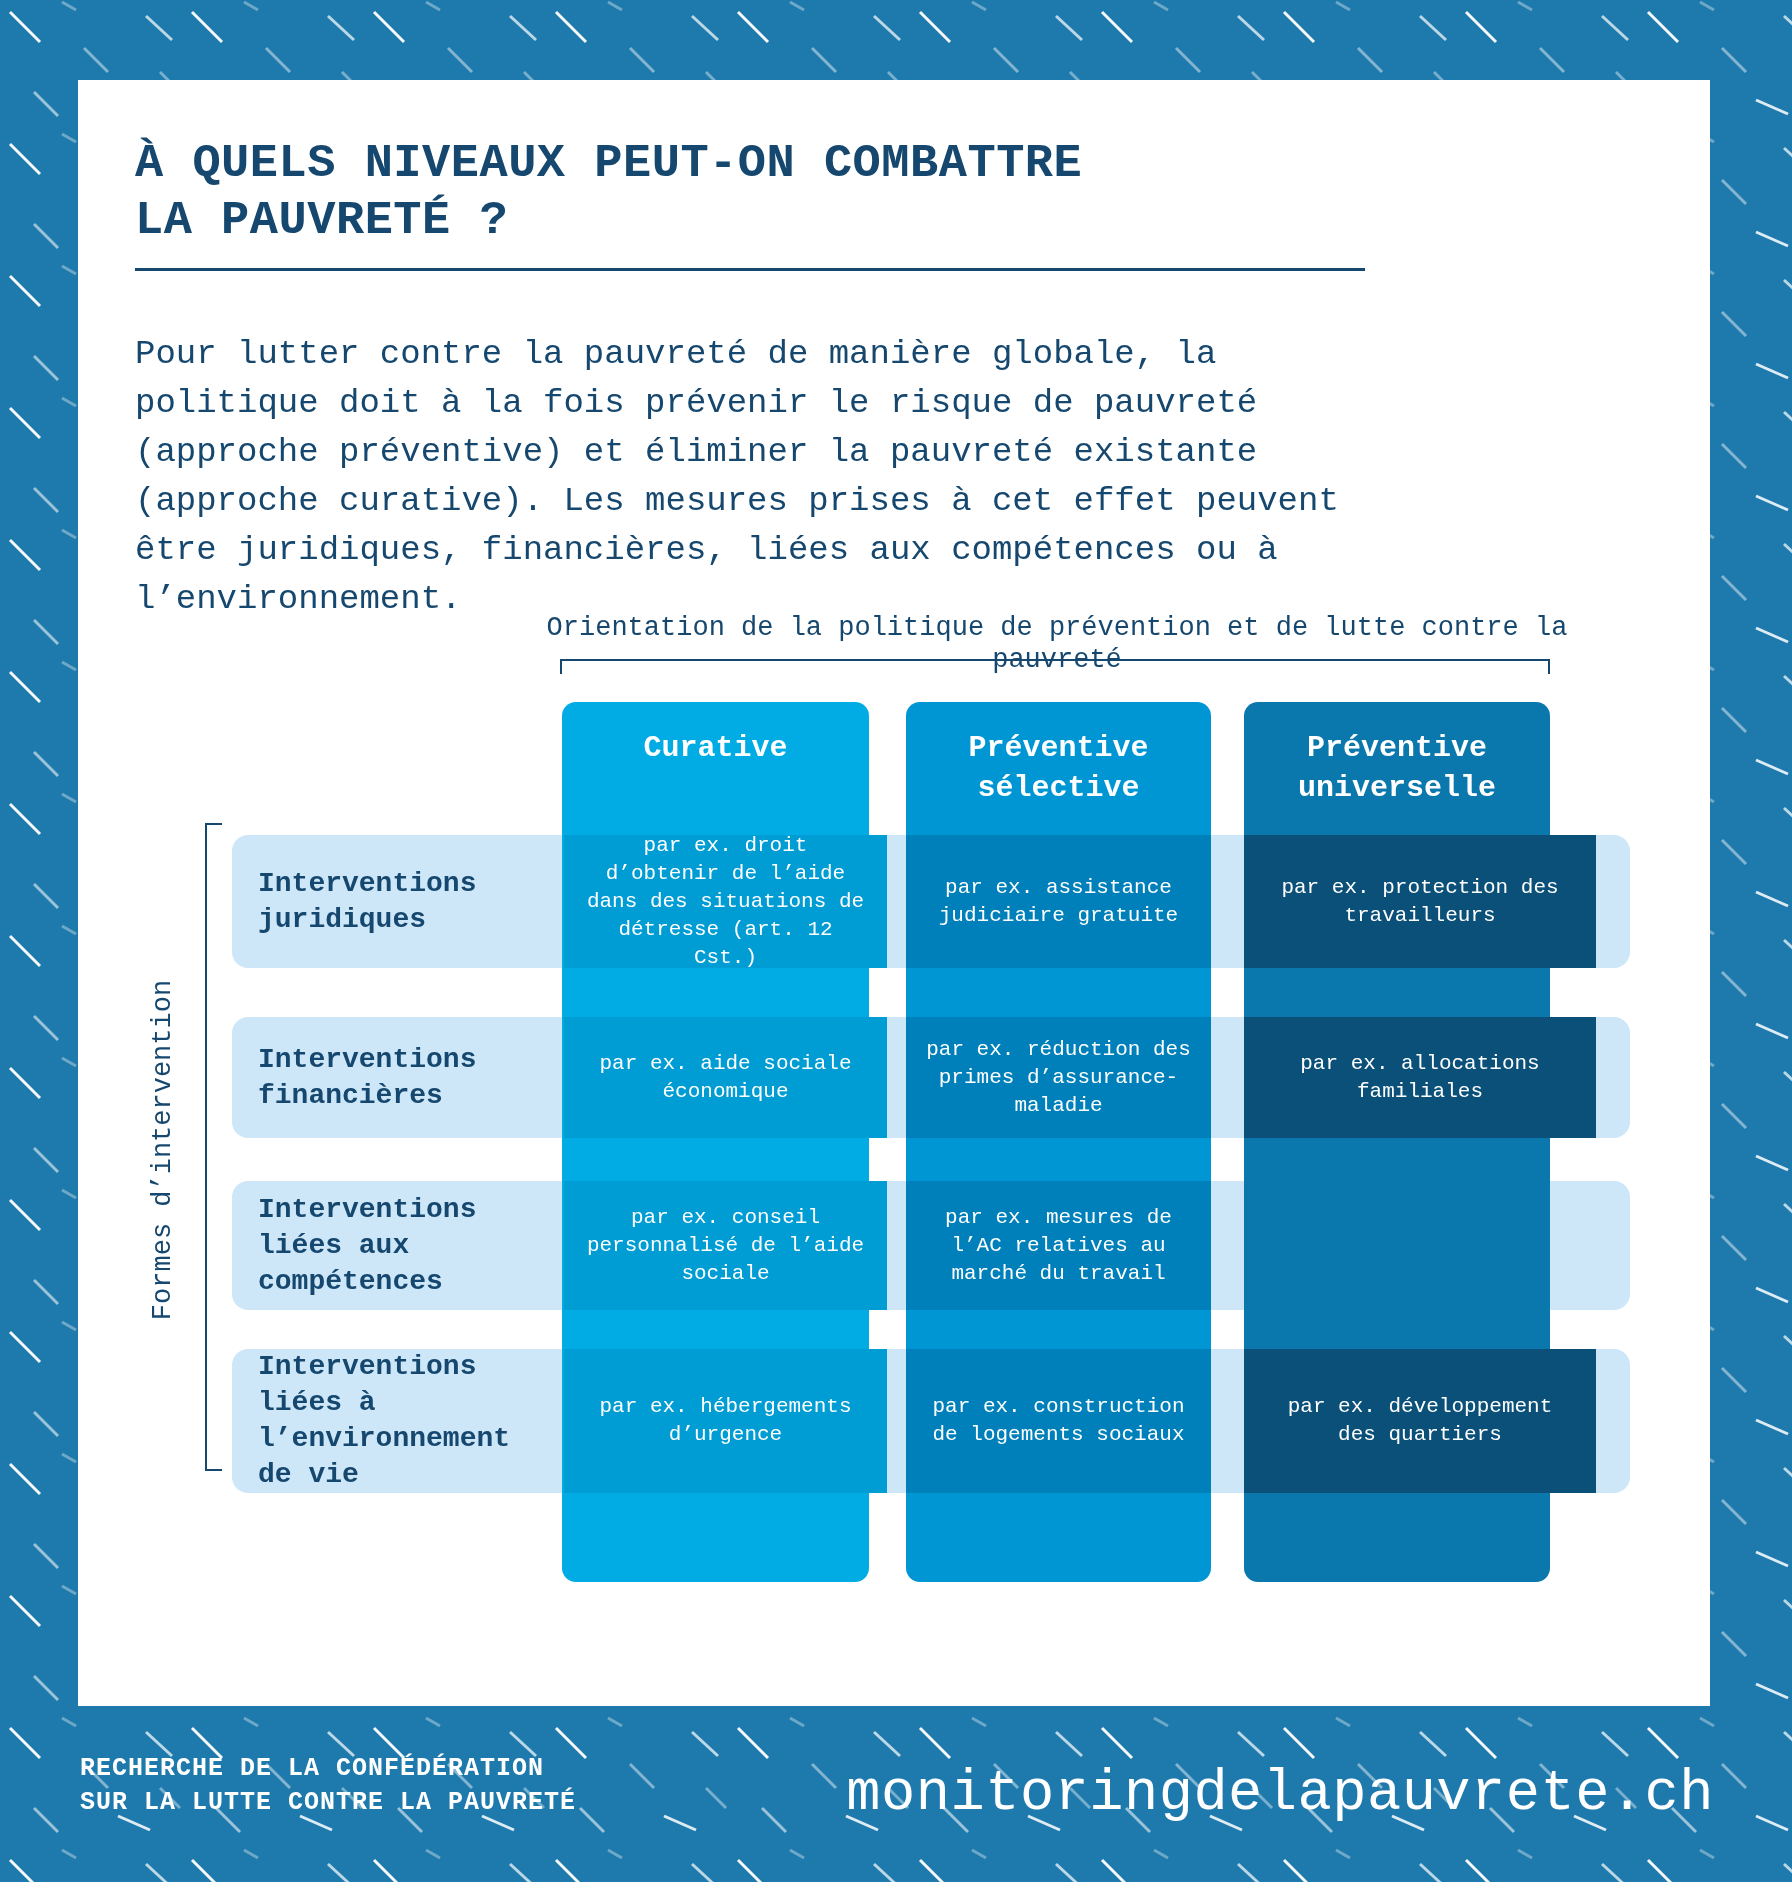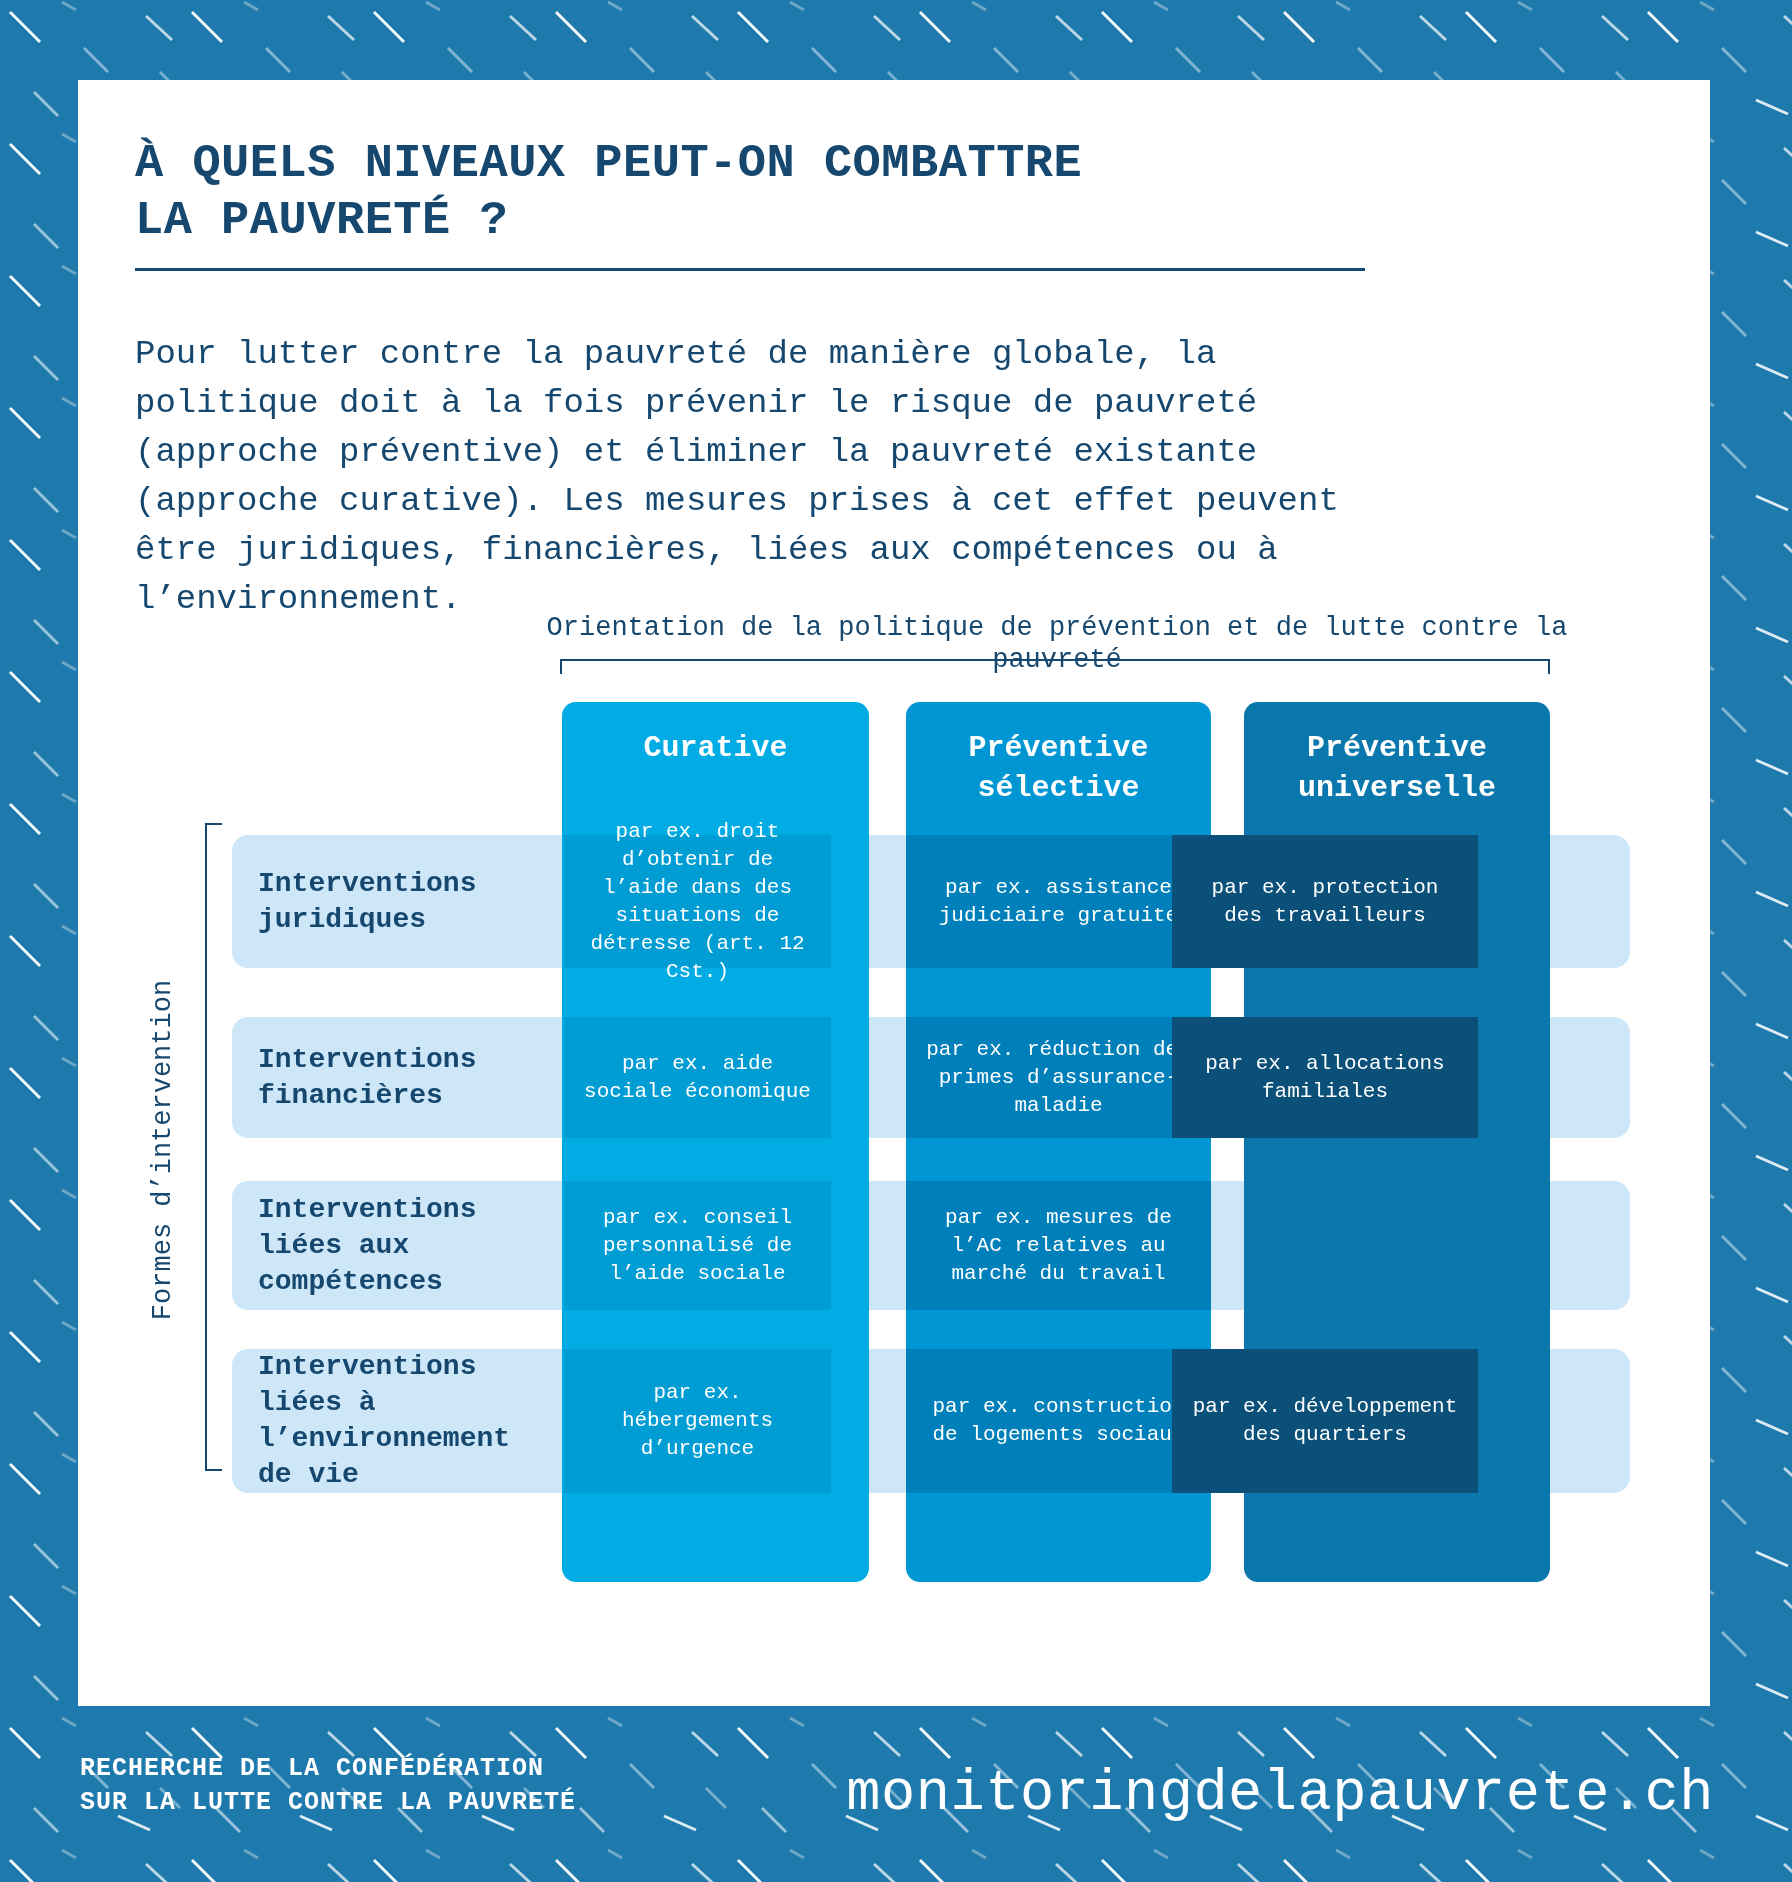--- a/index.html
+++ b/index.html
@@ -85,23 +85,23 @@
     margin-top:26px; padding:0 20px; text-align:center;
     color:#ffffff; font-size:30px; font-weight:bold; line-height:40px;
   }
   
   .cell{
     position:absolute; z-index:3;
     display:flex; align-items:center; justify-content:center;
     text-align:center; color:#ffffff; font-size:21px; line-height:28px;
     padding:0 20px; box-sizing:border-box;
   }
-  .cell.cx0{left:564px; width:267px; background:var(--col1cell);}
+  .cell.cx0{left:564px; width:323px; background:var(--col1cell);}
   .cell.cx1{left:906px; width:305px; background:var(--col2cell);}
-  .cell.cx2{left:1172px; width:306px; background:var(--col3cell);}
+  .cell.cx2{left:1244px; width:352px; background:var(--col3cell);}
   .cell.cy0{top:835px;height:133px;}
   .cell.cy1{top:1017px;height:121px;}
   .cell.cy2{top:1181px;height:129px;}
   .cell.cy3{top:1349px;height:144px;}
   
   .footer-credit{
     position:absolute; left:80px; top:1752px; color:#ffffff;
     font-size:25px; font-weight:bold; line-height:34px; letter-spacing:1px;
   }
   .footer-credit span{display:block;}

